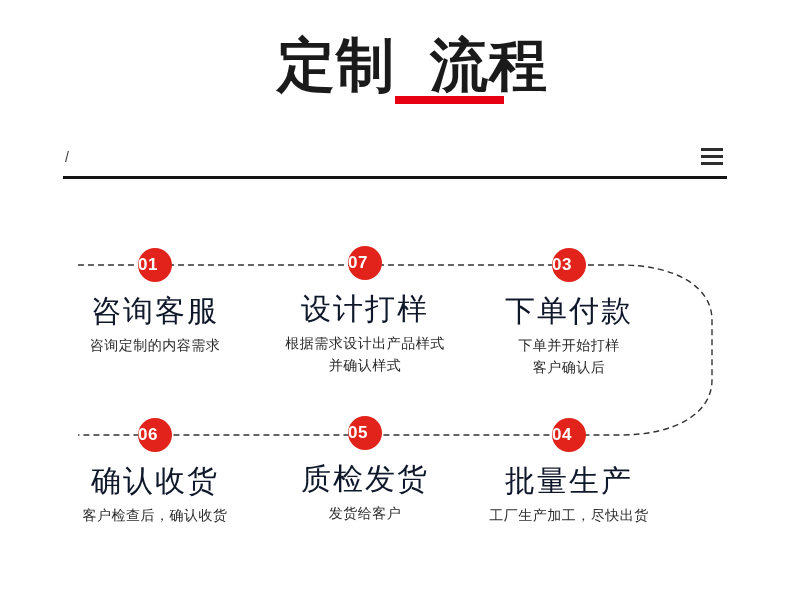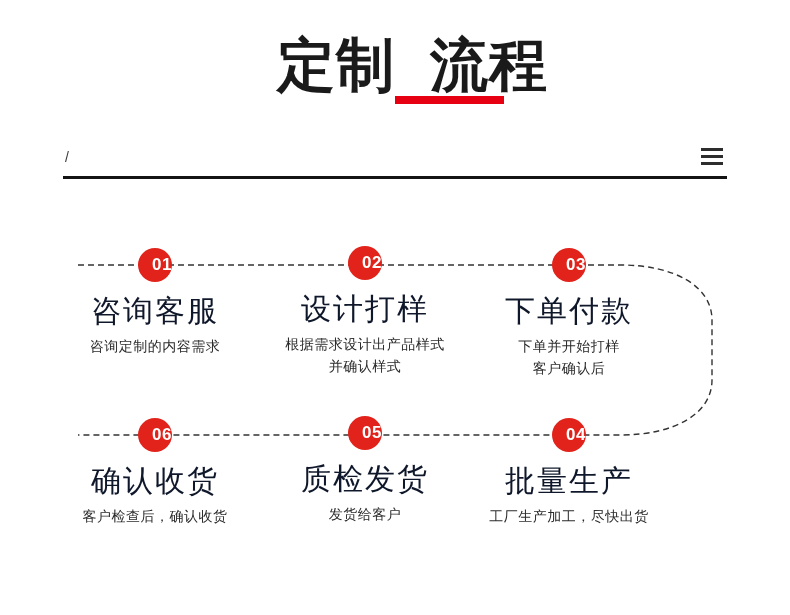--- a/index.html
+++ b/index.html
@@ -128,21 +128,21 @@
     margin-left: -17px;
     top: 0;
     width: 34px;
     height: 34px;
     border-radius: 50%;
     background: #e1231b;
     color: #ffffff;
     font-size: 17px;
     line-height: 34px;
     font-weight: bold;
-    text-align: right;
+    text-align: left;
     letter-spacing: 0.5px;
   }
   .step-title {
     position: absolute;
     left: 0;
     top: 44px;
     width: 230px;
     font-size: 30px;
     line-height: 38px;
     color: #0f172a;
@@ -151,20 +151,21 @@
   }
   .step-desc {
     position: absolute;
     left: 0;
     top: 87px;
     width: 230px;
     font-size: 14px;
     line-height: 22px;
     color: #2b2b2b;
     letter-spacing: 0.5px;
+    font-family: Liberation Mono, monospace;
   }
   .step-desc span { display: block; white-space: nowrap; }
 
   
   #step-01 { left: 40px;  top: 58px; }
   #step-02 { left: 250px; top: 56px; }
   #step-03 { left: 454px; top: 58px; }
   
   #step-06 { left: 40px;  top: 228px; }
   #step-05 { left: 250px; top: 226px; }
@@ -206,21 +207,21 @@
 
   <div class="step" id="step-01">
     <div class="step-badge">01</div>
     <div class="step-title">咨询客服</div>
     <div class="step-desc">
       <span>咨询定制的内容需求</span>
     </div>
   </div>
 
   <div class="step" id="step-02">
-    <div class="step-badge">02</div>
+    <div class="step-badge">07</div>
     <div class="step-title">设计打样</div>
     <div class="step-desc">
       <span>根据需求设计出产品样式</span>
       <span>并确认样式</span>
     </div>
   </div>
 
   <div class="step" id="step-03">
     <div class="step-badge">03</div>
     <div class="step-title">下单付款</div>

